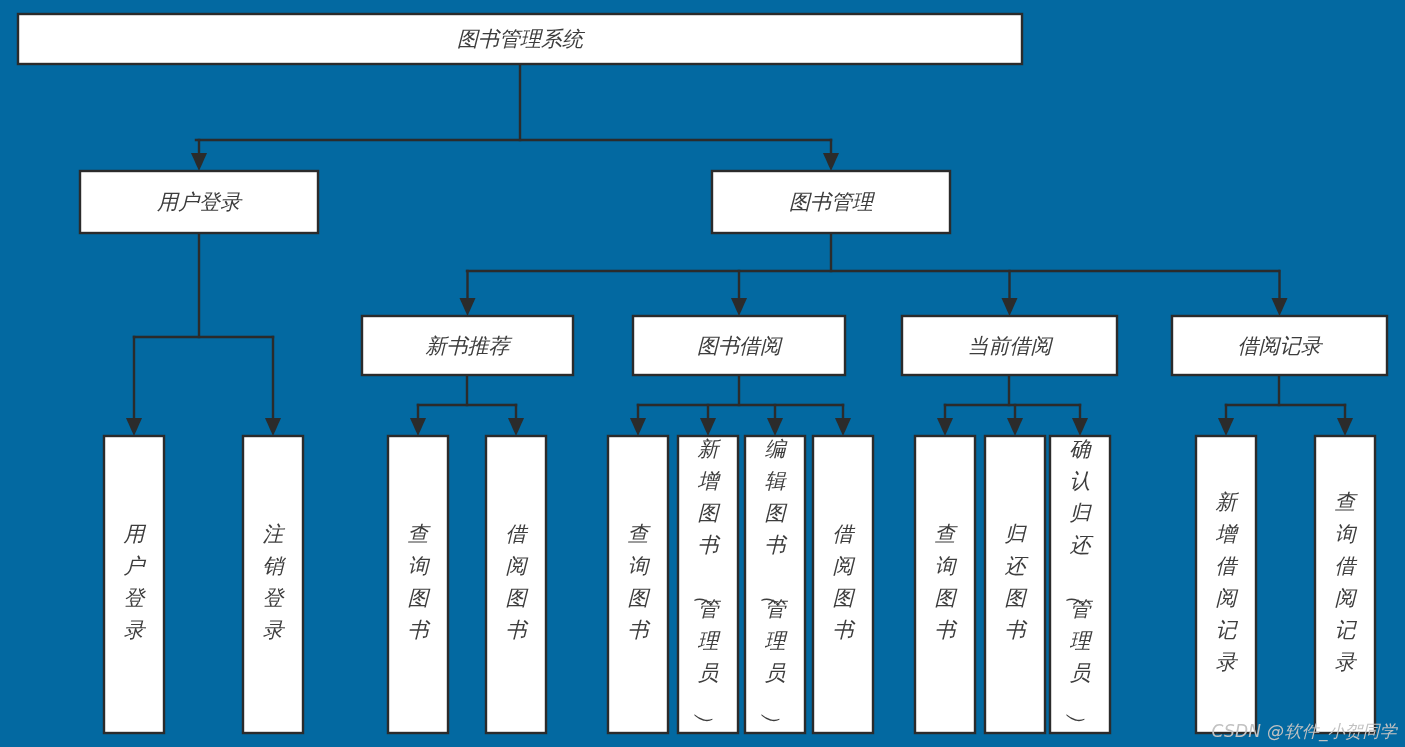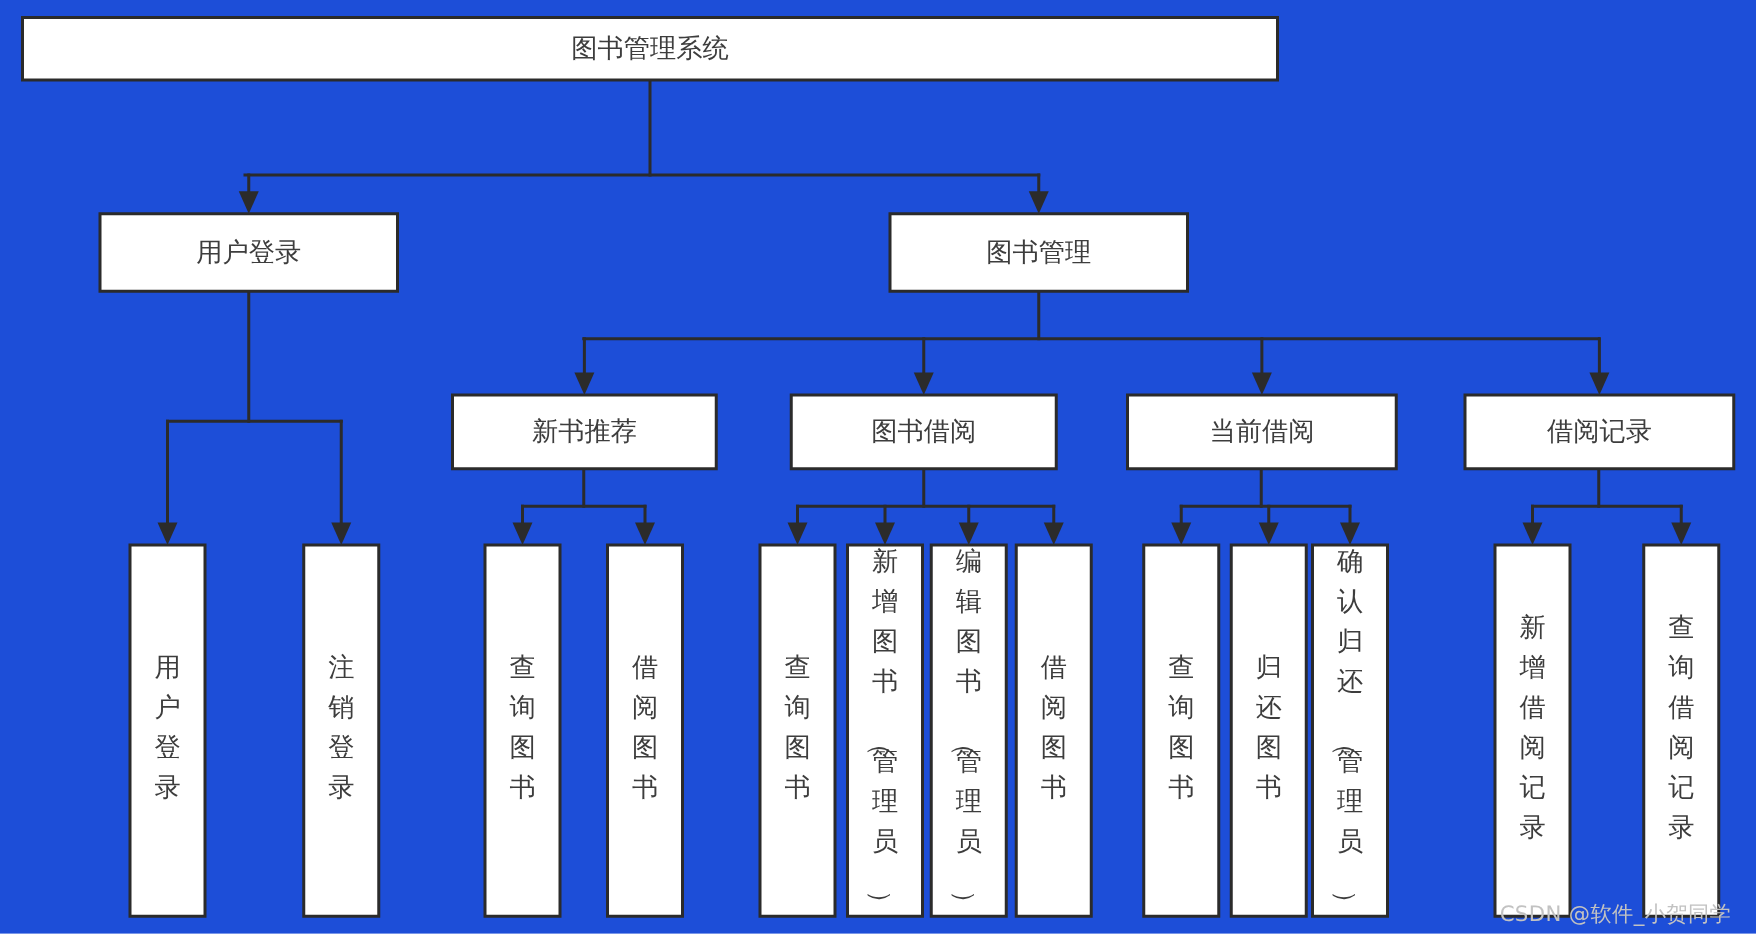--- a/index.html
+++ b/index.html
@@ -7,22 +7,23 @@
     padding: 0;
     background: #ffffff;
   }
   body {
     font-family: "Liberation Sans", "DejaVu Sans", sans-serif;
   }
   #diagram-root {
     position: relative;
     width: 1405px;
     height: 747px;
-    background: #1d4ed8;
+    background: #0369a1;
     overflow: hidden;
+    font-style: italic;
   }
   svg.diagram-canvas {
     position: absolute;
     left: 0;
     top: 0;
     width: 1405px;
     height: 747px;
     display: block;
   }
   .node-box {
@@ -48,21 +49,21 @@
     dominant-baseline: middle;
   }
   text.node-label-v {
     fill: #3d3d3d;
     font-family: "DejaVu Sans", "Liberation Sans", sans-serif;
     font-size: 21px;
     text-anchor: middle;
   }
   .watermark {
     position: absolute;
-    right: 20px;
+    right: 8px;
     bottom: 4px;
     color: #c2c2c2;
     font-size: 17px;
     font-family: "DejaVu Sans", "Liberation Sans", sans-serif;
     white-space: nowrap;
     letter-spacing: 0.3px;
   }
 </style>
 </head>
 <body>

